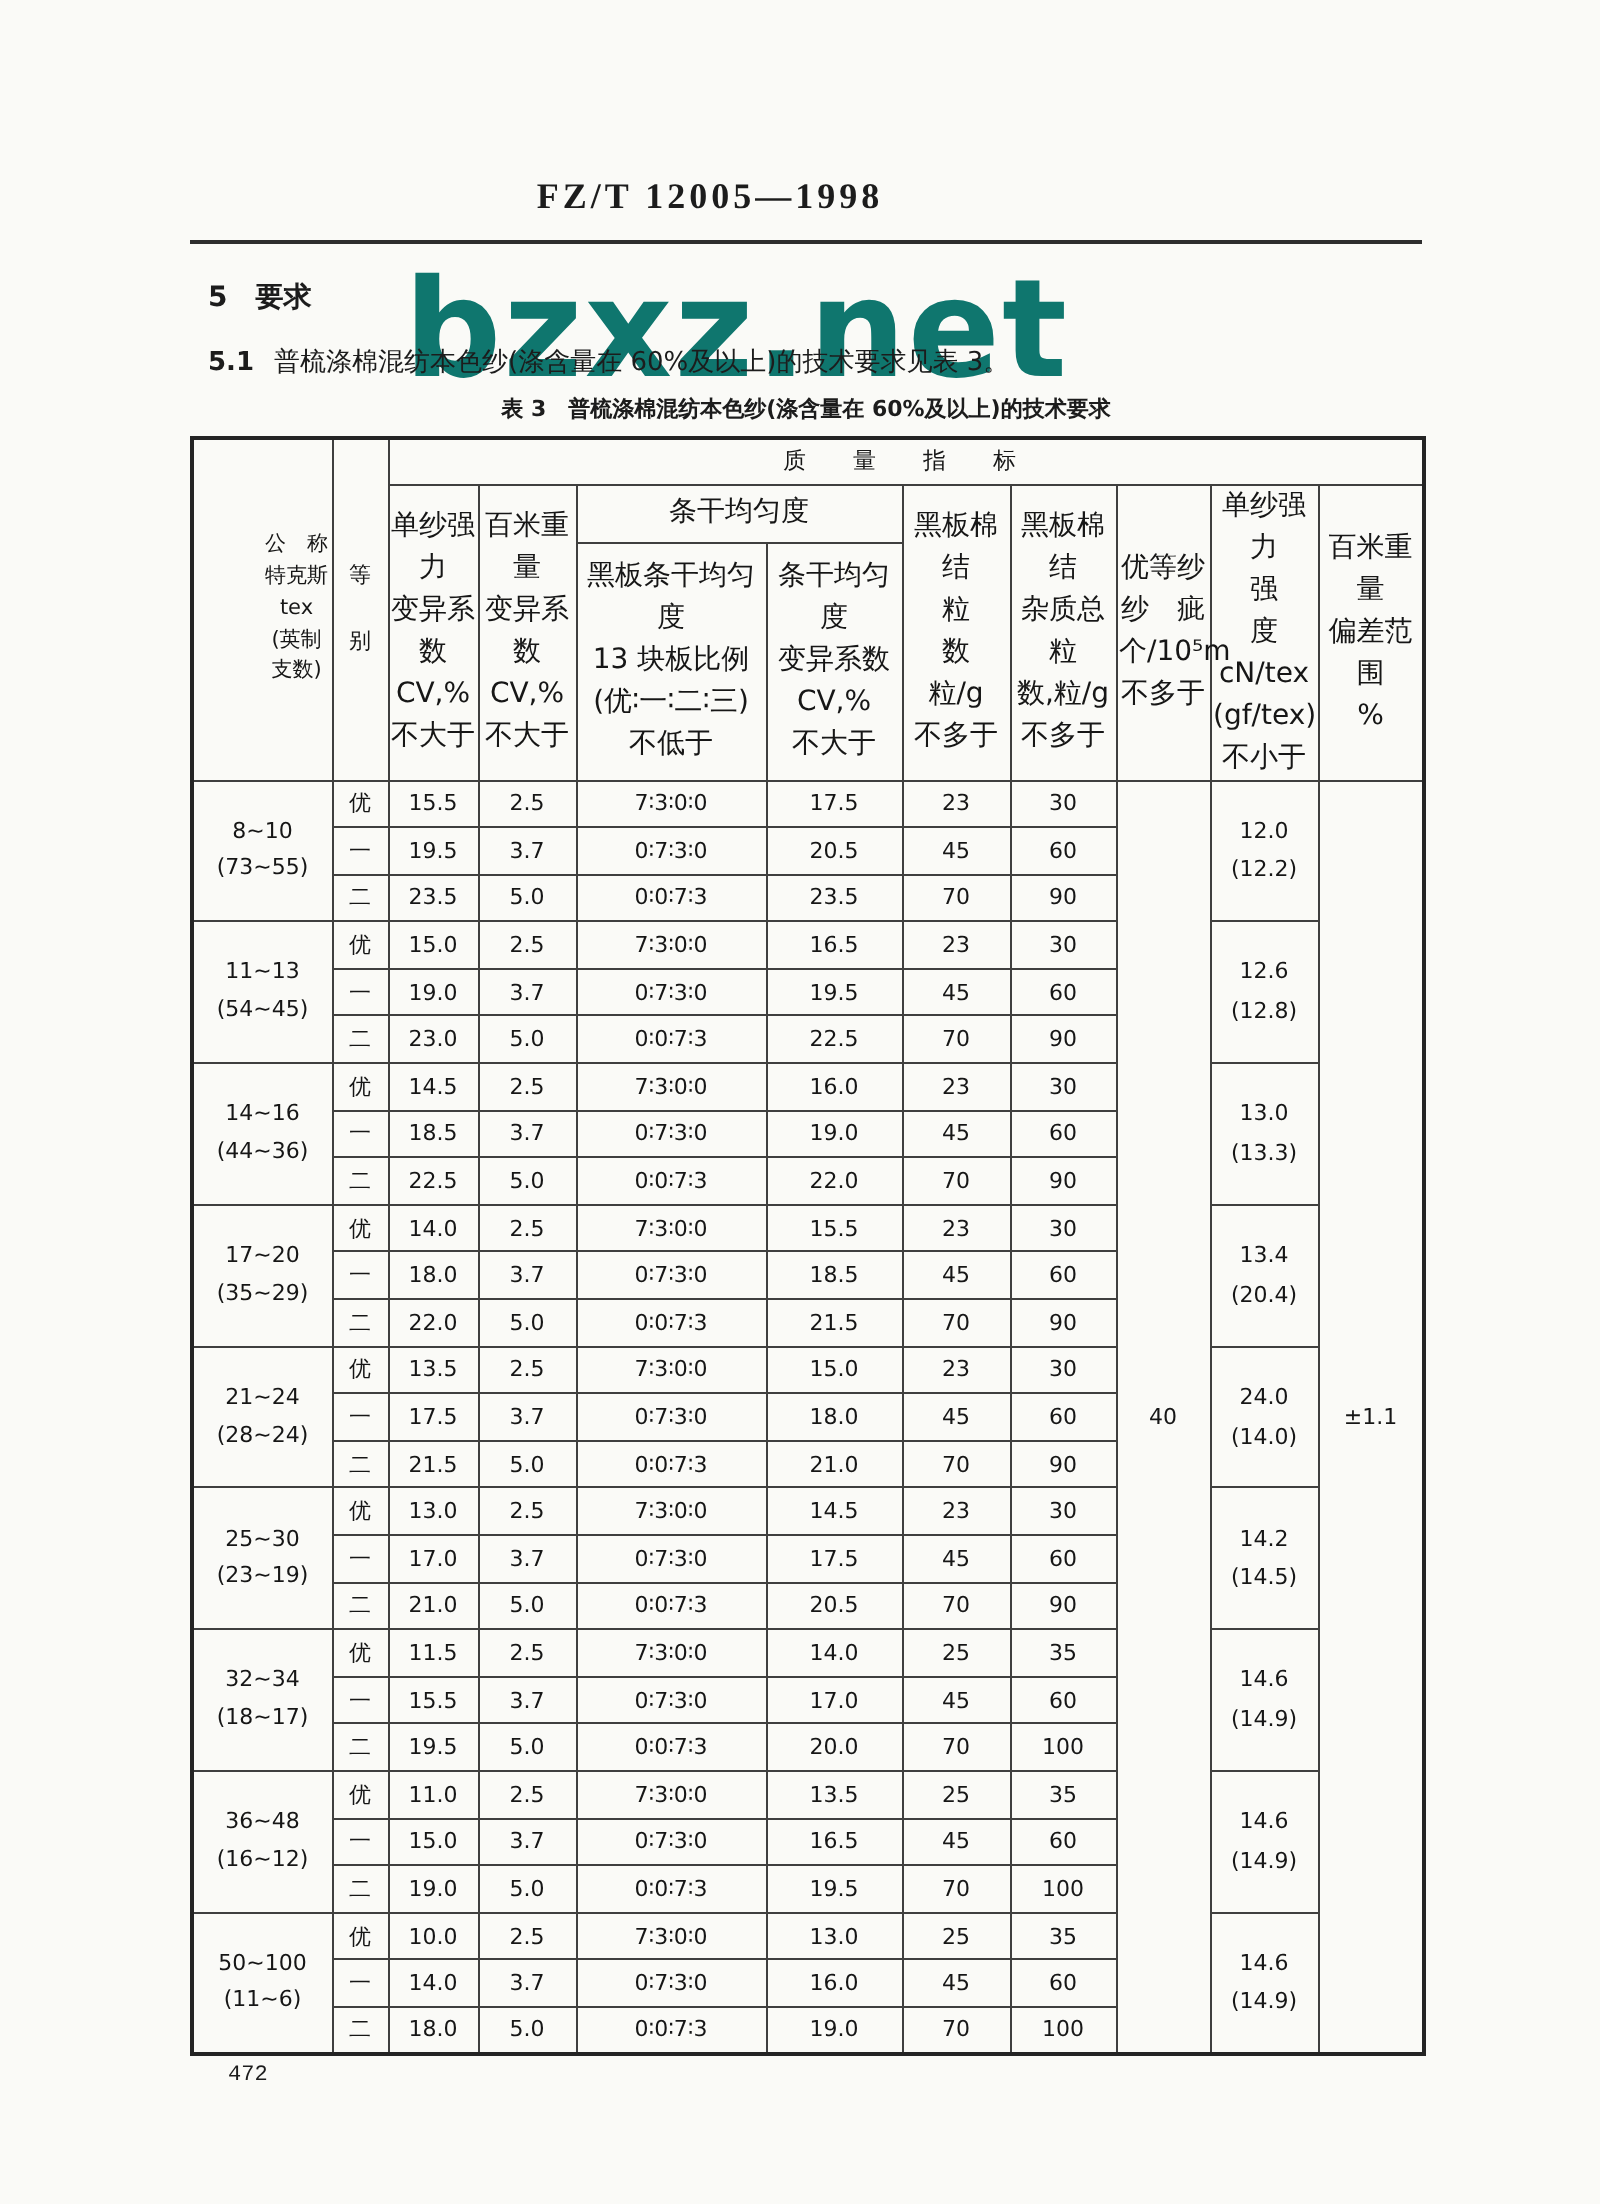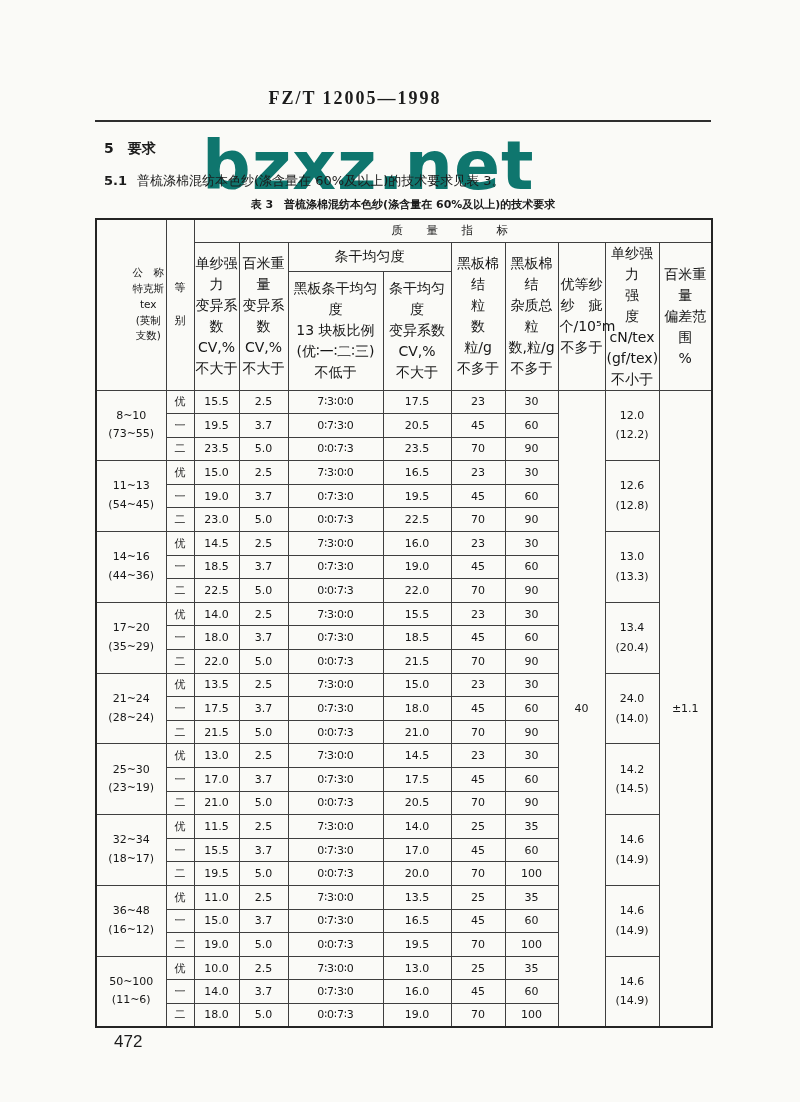--- a/index.html
+++ b/index.html
@@ -43,22 +43,22 @@
   }
   table.spec th { font-size:14px; line-height:1.5; }
   table.spec td { font-size:11px; }
   tr.hrow1 { height:23px; } tr.hrow1 th { font-size:11.5px; letter-spacing:6px; }
   tr.hrow2 { height:26px; }
   tr.hrow3 { height:71px; }
   tbody tr { height:23.6px; }
   td.tex-cell { font-size:11px; line-height:1.7; }
   td.strength-cell { line-height:1.8; }
   .page-number {
-    position:absolute; left:114px; top:1032px; font-size:17px;
-    font-family:Liberation Sans, sans-serif; z-index:1;text-align:center;
+    position:absolute; left:114px; top:1032px; font-size:11px;
+    font-family:Liberation Mono, monospace; z-index:1;text-align:center;
   }
 </style>
 </head>
 <body>
 
 <div class="page">
 
   <div class="watermark">bzxz.net</div>
 
   <div class="doc-number">FZ/T 12005—1998</div>

